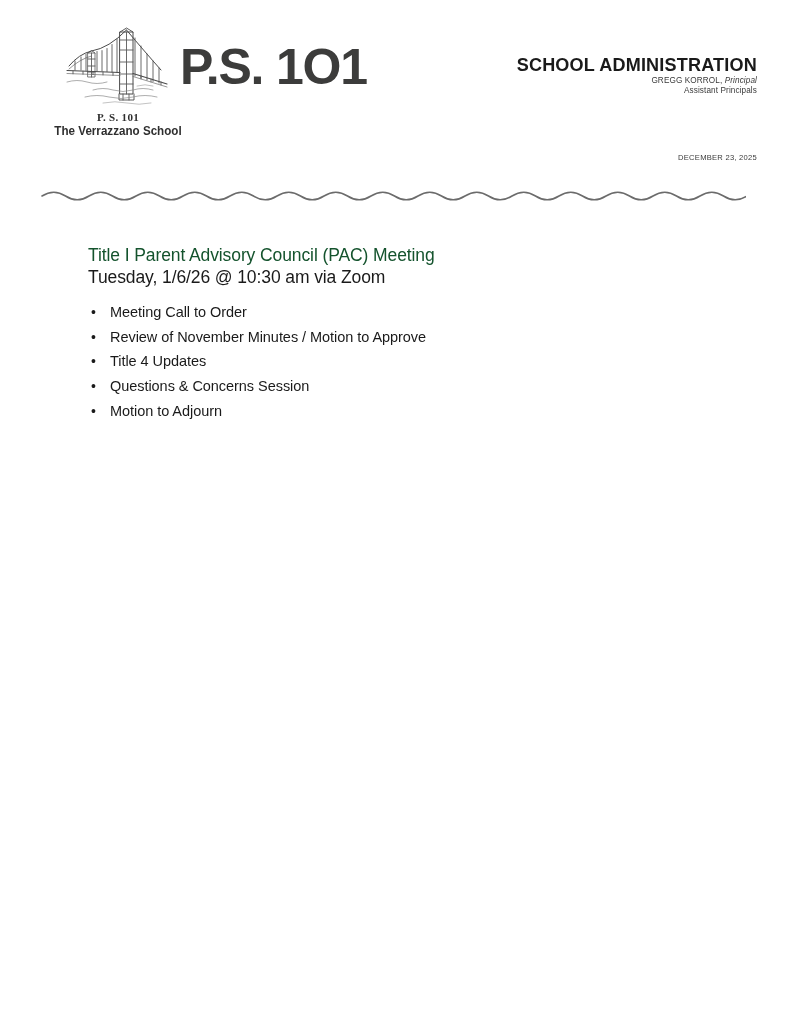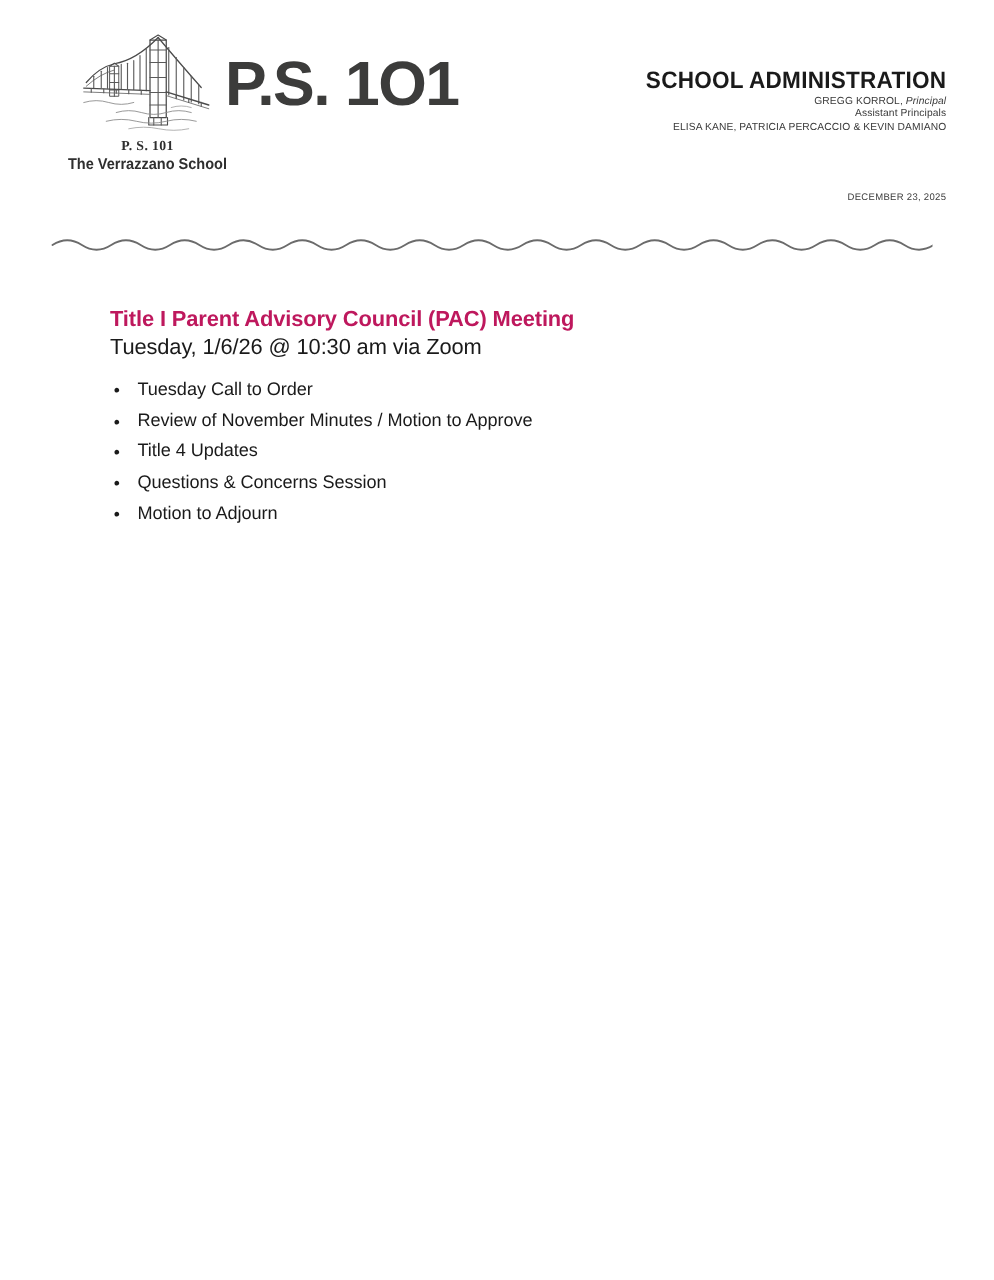--- a/index.html
+++ b/index.html
@@ -125,23 +125,23 @@
 
   
   .body-area {
     position: absolute;
     left: 88px;
     top: 244px;
     width: 640px;
   }
   .meeting-title {
     font-family: "Liberation Sans", sans-serif;
-    font-weight: bold;
+    font-weight: normal;
     font-size: 17.5px;
-    color: #be185d;
+    color: #14532d;
     line-height: 22px;
     letter-spacing: -0.1px;
   }
   .meeting-when {
     font-family: "Liberation Sans", sans-serif;
     font-size: 17.5px;
     color: #1a1a1a;
     line-height: 22px;
     letter-spacing: -0.1px;
   }
@@ -257,21 +257,20 @@
 
     <div class="wordmark">P.S. 1O1</div>
 
     <div class="admin-block">
       <div class="admin-title">SCHOOL ADMINISTRATION</div>
       <div class="admin-sub">
         <span>GREGG KORROL,</span>
         <span class="ital">Principal</span>
       </div>
       <div class="admin-sub ital">Assistant Principals</div>
-      <div class="admin-sub">ELISA KANE, PATRICIA PERCACCIO &amp; KEVIN DAMIANO</div>
     </div>
 
     <div class="doc-date">DECEMBER 23, 2025</div>
 
     <svg class="wave-rule" viewBox="0 0 706 22" preserveAspectRatio="none" aria-hidden="true">
       <path d="M2 11
                q11.8 -7.5 23.5 0 t23.5 0 t23.5 0 t23.5 0 t23.5 0 t23.5 0 t23.5 0 t23.5 0
                t23.5 0 t23.5 0 t23.5 0 t23.5 0 t23.5 0 t23.5 0 t23.5 0 t23.5 0
                t23.5 0 t23.5 0 t23.5 0 t23.5 0 t23.5 0 t23.5 0 t23.5 0 t23.5 0
                t23.5 0 t23.5 0 t23.5 0 t23.5 0 t23.5 0 t23.5 0" fill="none" stroke="#6b6b6b" stroke-width="1.5" stroke-linecap="round"></path>
@@ -280,21 +279,21 @@
 
   <div class="body-area">
 
     <div class="meeting-title">Title I Parent Advisory Council (PAC) Meeting</div>
     <div class="meeting-when">Tuesday, 1/6/26 @ 10:30 am via Zoom</div>
 
 
     <ul class="agenda-list">
       <li class="agenda-item">
         <span class="bullet">•</span>
-        <span>Tuesday Call to Order</span>
+        <span>Meeting Call to Order</span>
       </li>
       <li class="agenda-item">
         <span class="bullet">•</span>
         <span>Review of November Minutes / Motion to Approve</span>
       </li>
       <li class="agenda-item">
         <span class="bullet">•</span>
         <span>Title 4 Updates</span>
       </li>
       <li class="agenda-item">

